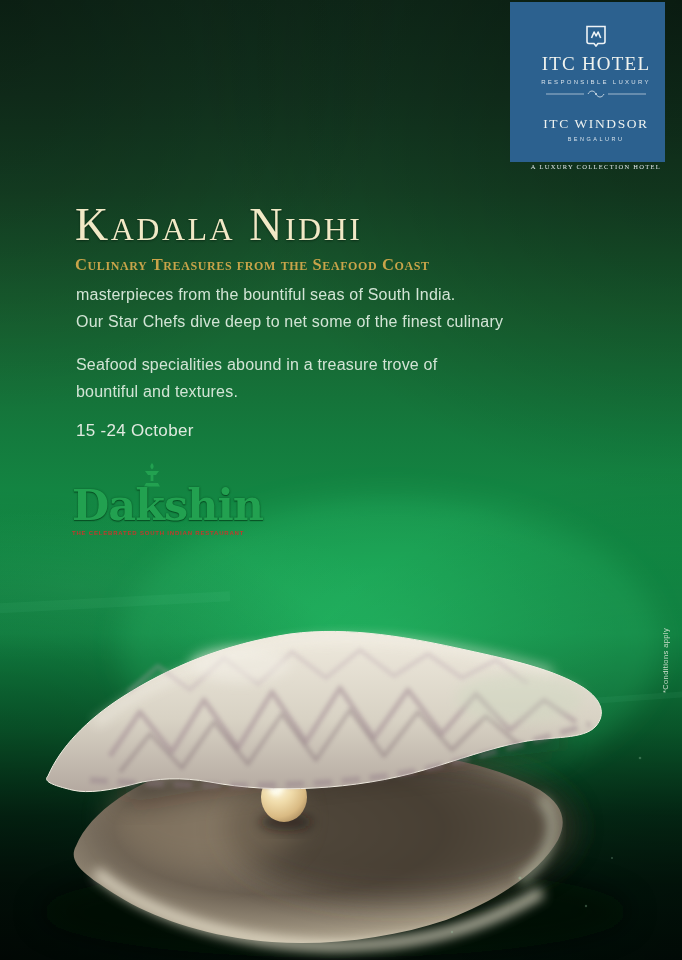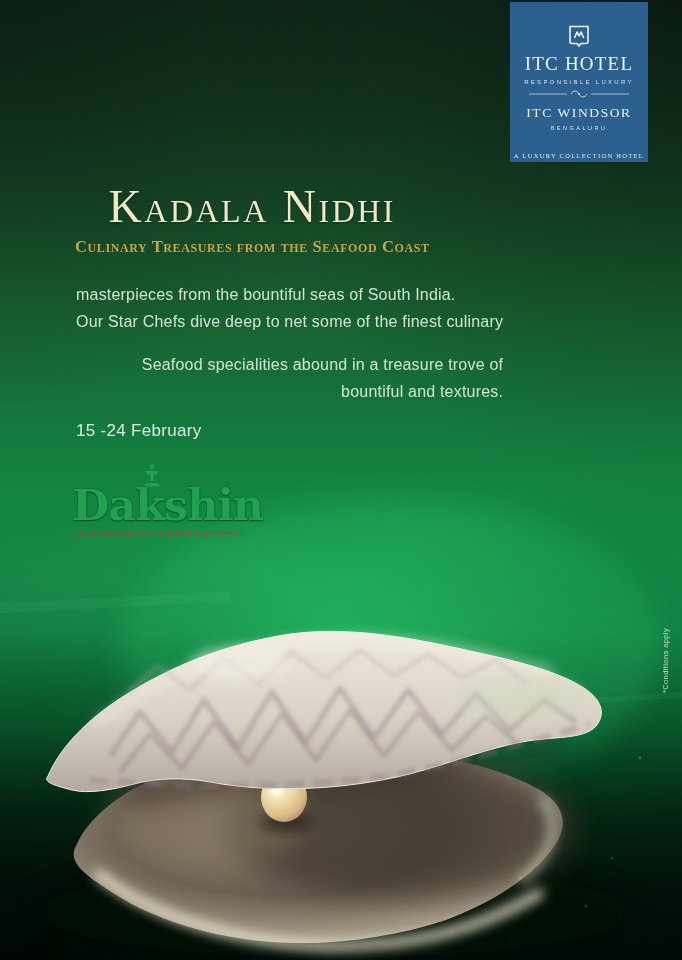--- a/index.html
+++ b/index.html
@@ -15,45 +15,45 @@
       radial-gradient(ellipse 420px 110px at 12% 61%, rgba(120,235,165,.10), transparent 70%),
       linear-gradient(180deg,#102c1b 0%, #133620 10%, #164526 20%, #186030 32%,
         #147a3d 45%, #129047 58%, #14984d 66%, #0c6f36 76%, #05351b 85%,
         #031d0f 92%, #02120a 100%);
   }
   .scene { position:absolute; left:0; top:0; width:682px; height:960px; }
 
   
   .brand-box {
     position:absolute; left:510px; top:2px; width:138px; height:160px;
-    background:#2c618f; color:#edf2f2; text-align:center;
+    background:#2c618f; color:#edf2f2; text-align:center;padding-left:17px;
   }
   .brand-icon { margin-top:23px; }
   .hotel-name { font-family:"Liberation Serif",serif; font-size:19px; letter-spacing:1.2px; margin-top:2px; color:#f0f3ef; }
   .hotel-tagline { font-size:6px; letter-spacing:2.3px; margin-top:4px; color:#d6e1ea; }
   .ornament { margin-top:4px; }
-  .property-name { font-family:"Liberation Serif",serif; font-size:13.5px; letter-spacing:1.6px; margin-top:2px; color:#eef2f0; }
+  .property-name { font-family:"Liberation Serif",serif; font-size:13.5px; letter-spacing:1.6px; margin-top:13px; color:#eef2f0; }
   .property-city { font-size:5.5px; letter-spacing:2.5px; margin-top:4px; color:#d6e1ea; }
   .collection { font-family:"Liberation Serif",serif; font-size:6.5px; letter-spacing:1.3px; margin-top:21px; color:#e3eaee; }
 
   
-  .headline { position:absolute; left:75px; top:182px;text-align:center; }
+  .headline { position:absolute; left:75px; top:200px; }
   .title {
     margin:0; font-family:"Liberation Serif",serif; font-weight:400;
     font-variant:small-caps; font-size:46px; line-height:1.1;
     letter-spacing:2.5px; color:#f1e9c6; text-shadow:0 1px 2px rgba(0,20,8,.5);
   }
   .subtitle {
     margin:4px 0 0 0; font-family:"Liberation Serif",serif; font-weight:700;
     font-variant:small-caps; font-size:16.5px; letter-spacing:.6px; color:#c9a44a;
   }
 
   
   .copy { position:absolute; left:76px; top:281px; color:#d2e4d5; font-size:16px; line-height:27px; letter-spacing:.2px; }
-  .copy .para + .para { margin-top:16px;text-align:right; }
+  .copy .para + .para { margin-top:16px; }
   .dates { position:absolute; left:76px; top:421px; color:#e0eae0; font-size:17px; letter-spacing:.3px; }
 
   
   .dakshin { position:absolute; left:72px; top:462px; width:160px; text-align:right; }
   .dakshin-lamp { display:block; margin:0 auto -4px auto; }
   .dakshin-word {
     font-family:"DejaVu Serif",serif; font-weight:700; font-size:43px; line-height:1;
     color:#22a150; letter-spacing:-1px; text-shadow:0 0 2px rgba(6,80,35,.85), 0 1px 1px rgba(0,40,15,.6);
   }
   .dakshin-tagline { margin-top:3px; font-size:6px; font-weight:700; letter-spacing:.8px; color:#c03a2b; white-space:nowrap; }
@@ -179,21 +179,21 @@
     <div class="para">
       <div>masterpieces from the bountiful seas of South India.</div>
       <div>Our Star Chefs dive deep to net some of the finest culinary</div>
     </div>
     <div class="para">
       <div>Seafood specialities abound in a treasure trove of</div>
       <div>bountiful and textures.</div>
     </div>
   </div>
 
-  <div class="dates">15 -24 February</div>
+  <div class="dates">15 -24 October</div>
 
   <div class="dakshin">
     <svg class="dakshin-lamp" width="22" height="26" viewBox="0 0 22 26" aria-hidden="true">
       <path d="M11 1 c2.2 2.6 2.2 4.6 0 6.4 c-2.2 -1.8 -2.2 -3.8 0 -6.4 z" fill="#22a150"></path>
       <path d="M4 9 h14 l-3 4 h-8 z" fill="#22a150"></path>
       <rect x="9.6" y="13" width="2.8" height="6" fill="#22a150"></rect>
       <path d="M5 21 h12 l2 3.5 h-16 z" fill="#22a150"></path>
     </svg>
     <div class="dakshin-word">Dakshin</div>
     <div class="dakshin-tagline">THE CELEBRATED SOUTH INDIAN RESTAURANT</div>

